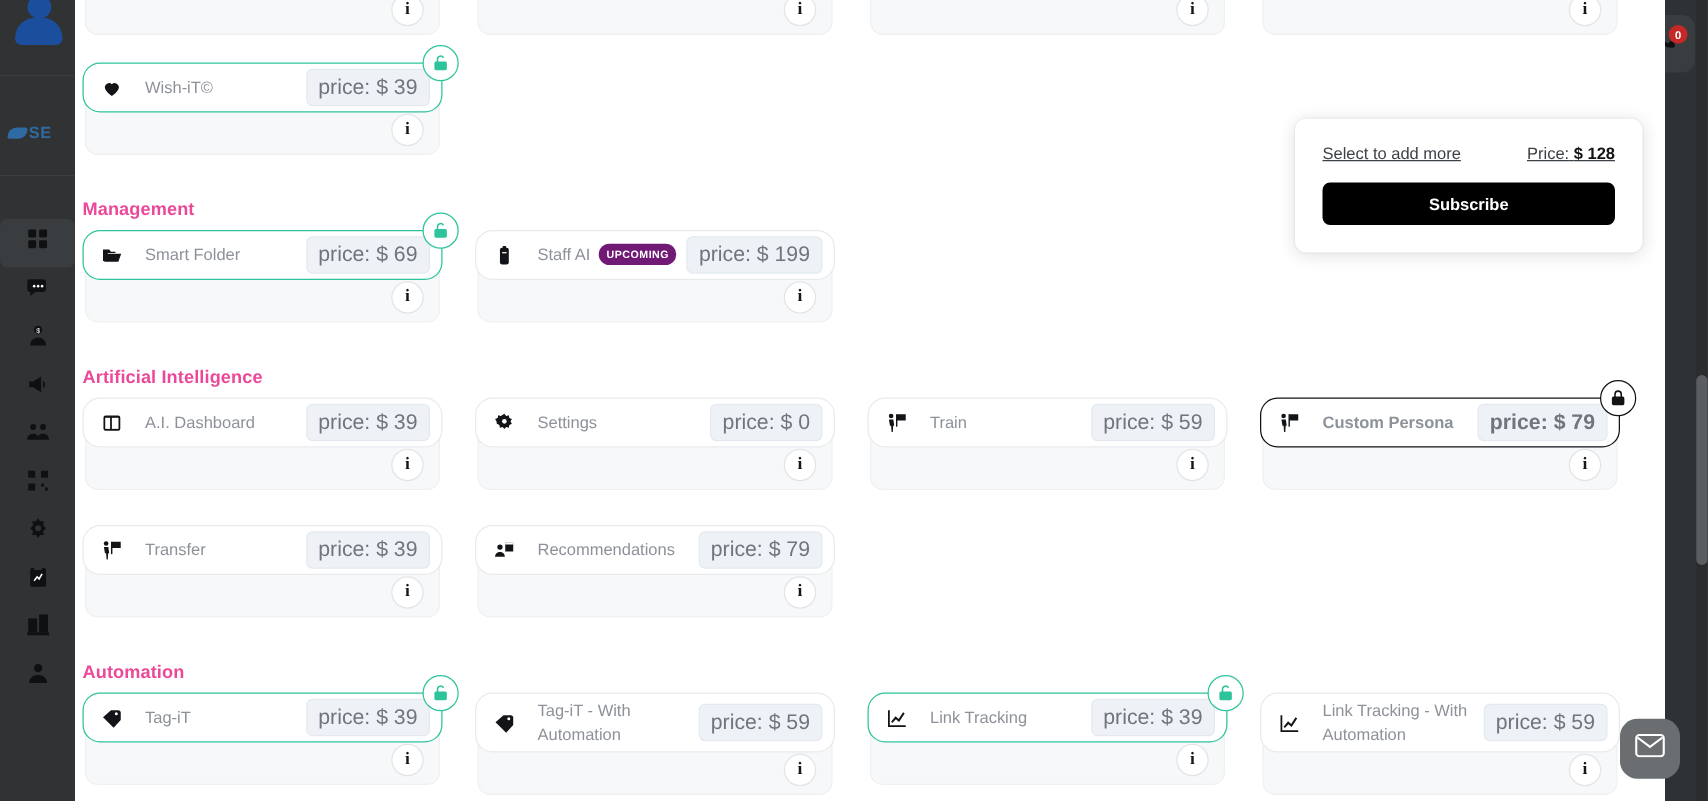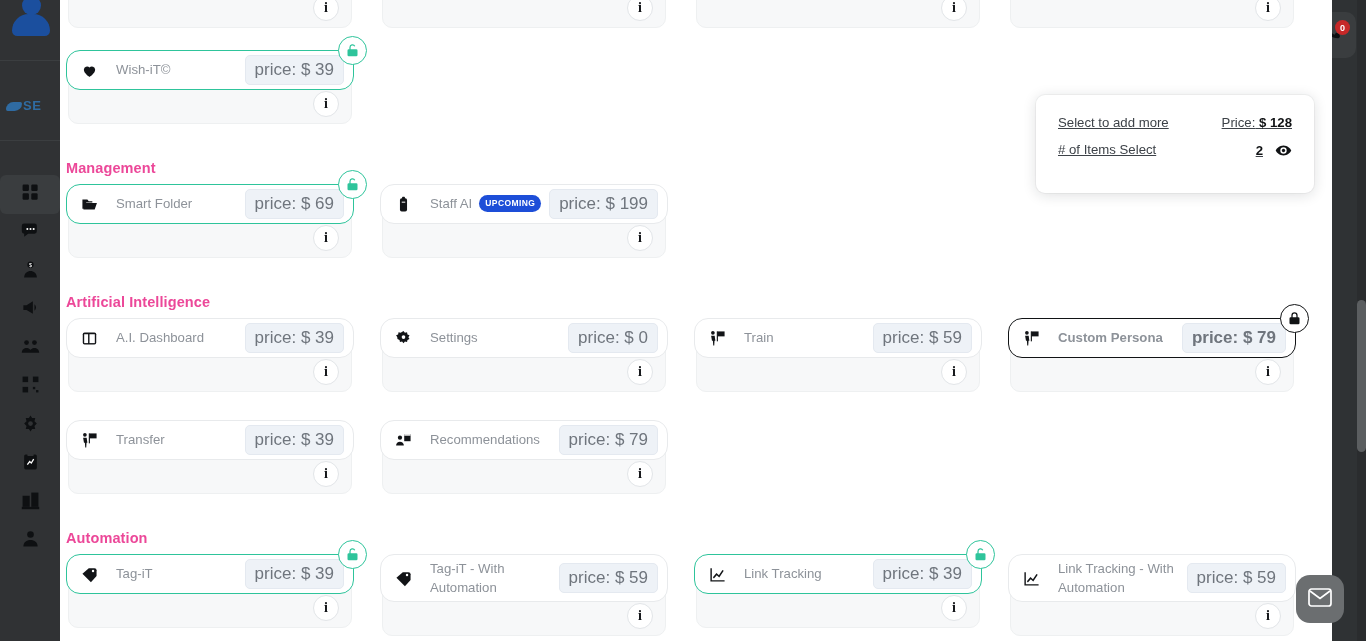--- a/index.html
+++ b/index.html
@@ -125,21 +125,21 @@
   .feat .ico svg { width: 17px; height: 17px; fill: #121417; }
   .feat .name {
     flex: 1 1 auto;
     margin-left: 18px;
     font-size: 13.2px; color: #8d9299; line-height: 1.45;
     white-space: pre-line;
   }
   .feat .badge-upcoming {
     display:inline-block; vertical-align: 2px;
     margin-left: 7px;
-    background:#1d4ed8; color:#fff;
+    background:#701a75; color:#fff;
     font-size: 8.5px; font-weight: 700; letter-spacing:.4px;
     padding: 2.5px 6px 2.5px 6px; border-radius: 9px;
   }
   .feat .price {
     flex: 0 0 auto;
     background: #eef2f7; border: 1px solid #e4e9f0;
     border-radius: 5px;
     font-size: 17px; color: #6f757d;
     padding: 4px 9px;
     white-space: nowrap;
@@ -590,32 +590,21 @@
         <span class="name">Link Tracking - With Automation</span>
         <span class="price">price: $ 59</span>
       </div>
     </div>
 
     <div id="subscribe-panel">
       <div class="sub-row">
         <span class="lbl">Select to add more</span>
         <span class="val"><span>Price:</span> <b>$ 128</b></span>
       </div>
-      <div class="sub-row">
-        <span class="lbl"># of Items Select</span>
-        <span class="sub-right">
-          <span class="sub-count">2</span>
-          <span id="eye-icon">
-            <svg viewBox="0 0 24 24">
-                <path d="M12 5C6.5 5 2.3 9.1 1 12c1.3 2.9 5.5 7 11 7s9.7-4.1 11-7c-1.3-2.9-5.5-7-11-7zm0 11.5A4.5 4.5 0 1116.5 12 4.5 4.5 0 0112 16.5z"></path>
-                <circle cx="12" cy="12" r="2.3"></circle>
-              </svg>
-          </span>
-        </span>
-      </div>
+      <button id="subscribe-button">Subscribe</button>
     </div>
 
   </div>
 </div>
 
 <div id="mail-fab">
   <span>
     <svg viewBox="0 0 24 19">
         <rect x="1" y="1" width="22" height="17" rx="2.5"></rect>
         <path d="M2 3l10 7.5L22 3"></path>

